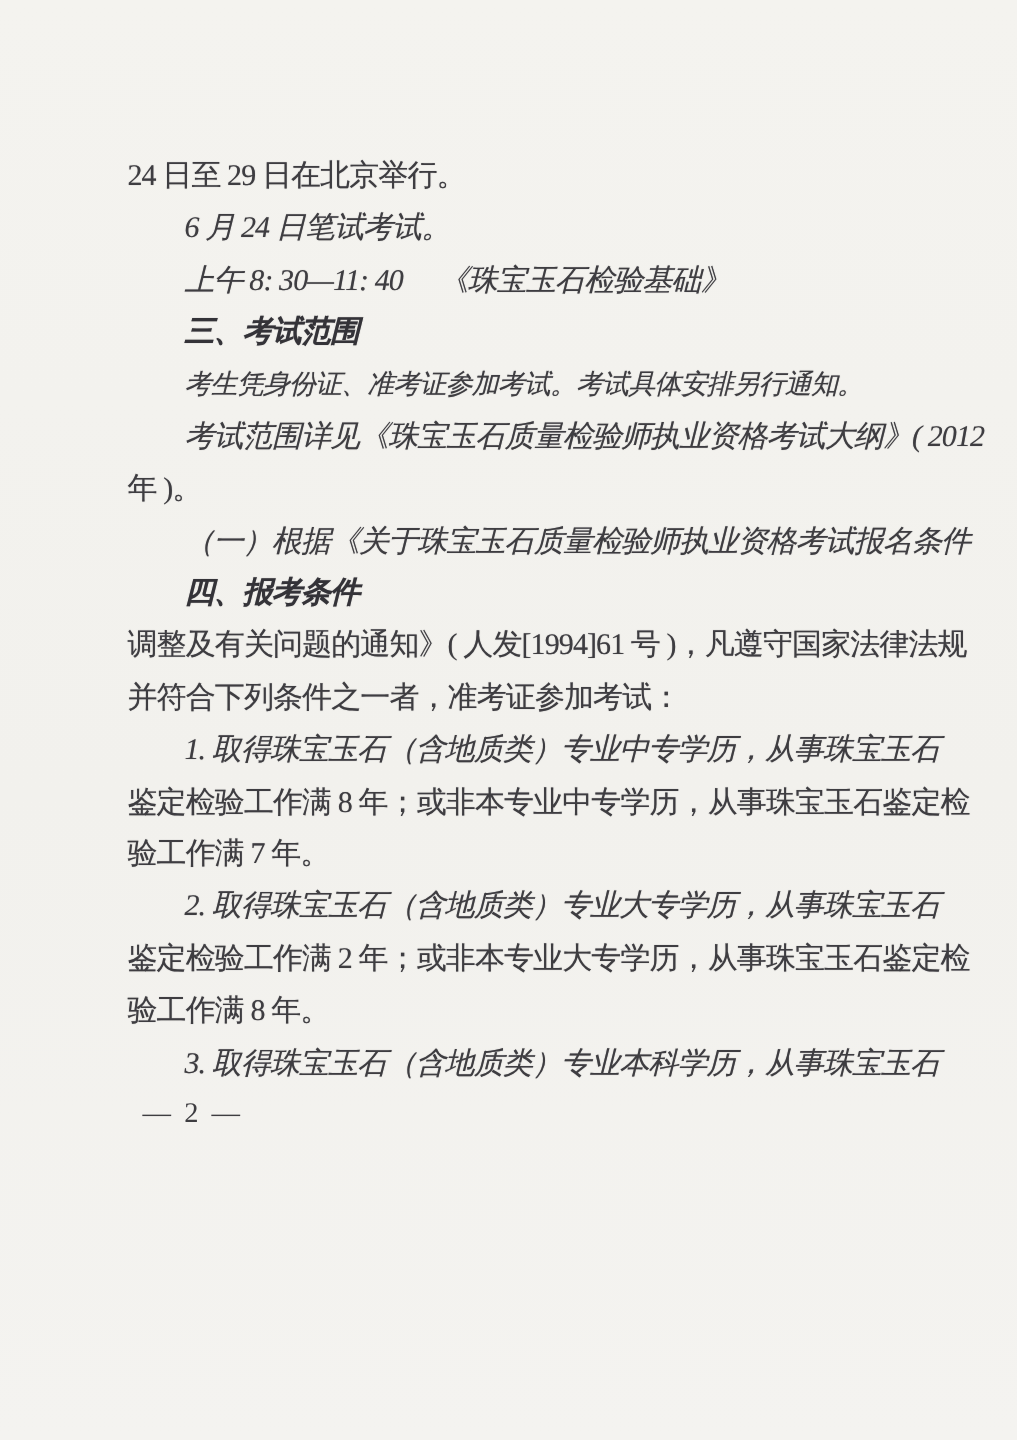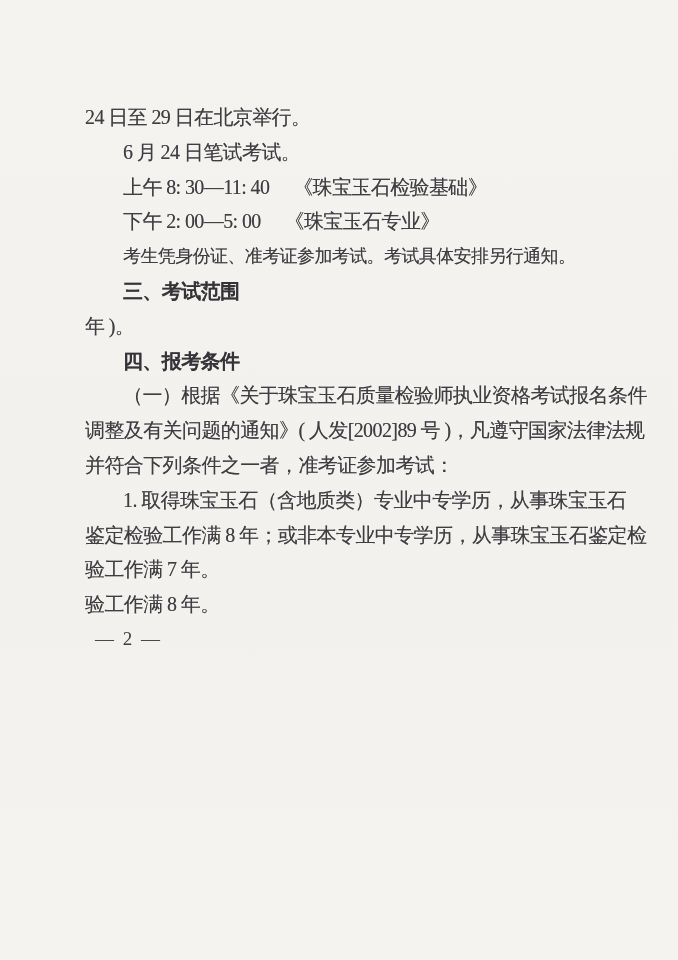--- a/index.html
+++ b/index.html
@@ -26,20 +26,21 @@
     padding: 0;
     font-size: 20px;
     line-height: 34.8px;
     letter-spacing: -0.6px;
     white-space: nowrap;
     color: #3e3d41;
     text-shadow: 0 0 0.6px rgba(62,61,65,0.55);
   }
   .indent {
     padding-left: 38px;
+    font-style: italic;
   }
   .bold {
     font-weight: bold;
     color: #343338;
   }
   .small {
     font-size: 18px;
   }
   .footer-line {
     margin: 0;
@@ -50,26 +51,29 @@
     color: #3e3d41;
   }
 </style>
 </head>
 <body>
 
 <div class="scan-page">
   <p class="line">24 日至 29 日在北京举行。</p>
   <p class="line indent">6 月 24 日笔试考试。</p>
   <p class="line indent">上午 8: 30—11: 40 　《珠宝玉石检验基础》</p>
-  <p class="line indent">下午 2: 00—5: 00 　《珠宝玉石专业》</p>
+  <p class="line indent bold">三、考试范围</p>
   <p class="line indent small">考生凭身份证、准考证参加考试。考试具体安排另行通知。</p>
-  <p class="line indent bold">三、考试范围</p>
+  <p class="line indent">考试范围详见《珠宝玉石质量检验师执业资格考试大纲》( 2012</p>
   <p class="line">年 )。</p>
+  <p class="line indent">（一）根据《关于珠宝玉石质量检验师执业资格考试报名条件</p>
   <p class="line indent bold">四、报考条件</p>
-  <p class="line indent">（一）根据《关于珠宝玉石质量检验师执业资格考试报名条件</p>
-  <p class="line">调整及有关问题的通知》( 人发[2002]89 号 )，凡遵守国家法律法规</p>
+  <p class="line">调整及有关问题的通知》( 人发[1994]61 号 )，凡遵守国家法律法规</p>
   <p class="line">并符合下列条件之一者，准考证参加考试：</p>
   <p class="line indent">1. 取得珠宝玉石（含地质类）专业中专学历，从事珠宝玉石</p>
   <p class="line">鉴定检验工作满 8 年；或非本专业中专学历，从事珠宝玉石鉴定检</p>
   <p class="line">验工作满 7 年。</p>
+  <p class="line indent">2. 取得珠宝玉石（含地质类）专业大专学历，从事珠宝玉石</p>
+  <p class="line">鉴定检验工作满 2 年；或非本专业大专学历，从事珠宝玉石鉴定检</p>
   <p class="line">验工作满 8 年。</p>
+  <p class="line indent">3. 取得珠宝玉石（含地质类）专业本科学历，从事珠宝玉石</p>
   <p class="footer-line">— 2 —</p>
 </div>
 
 </body></html>

